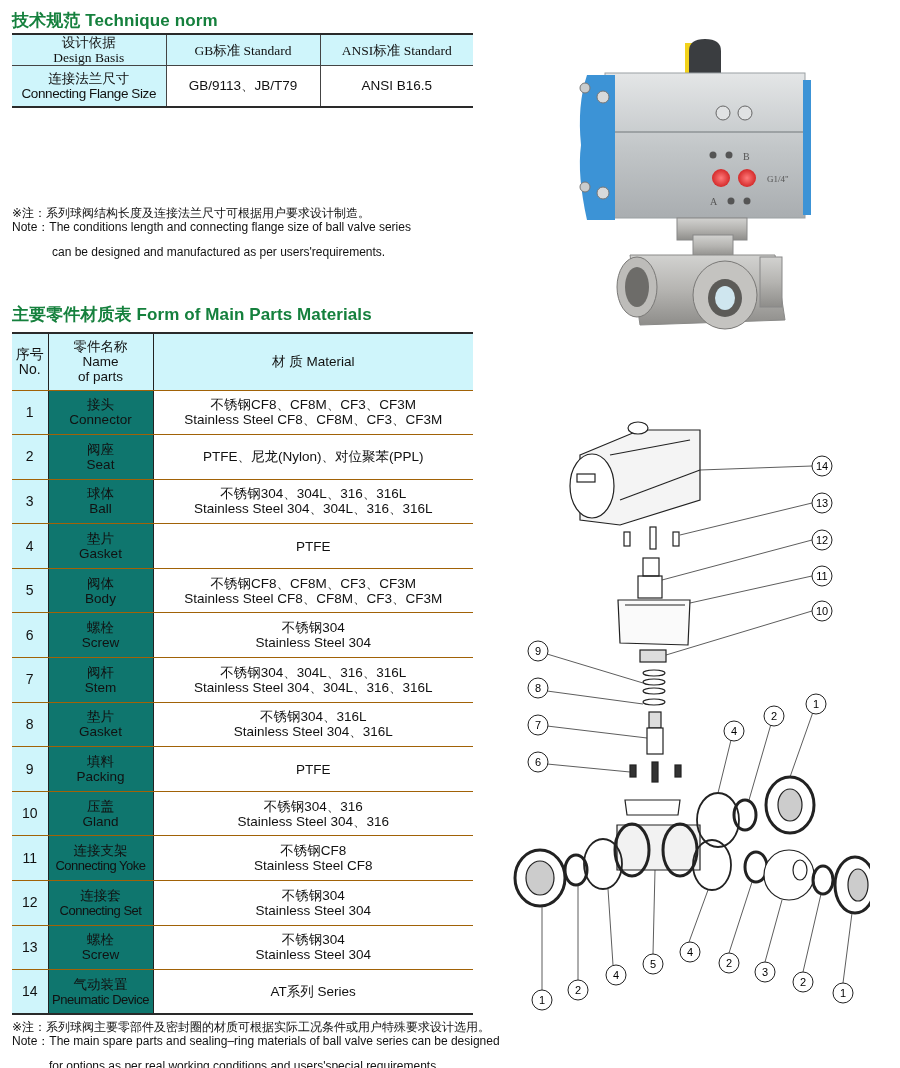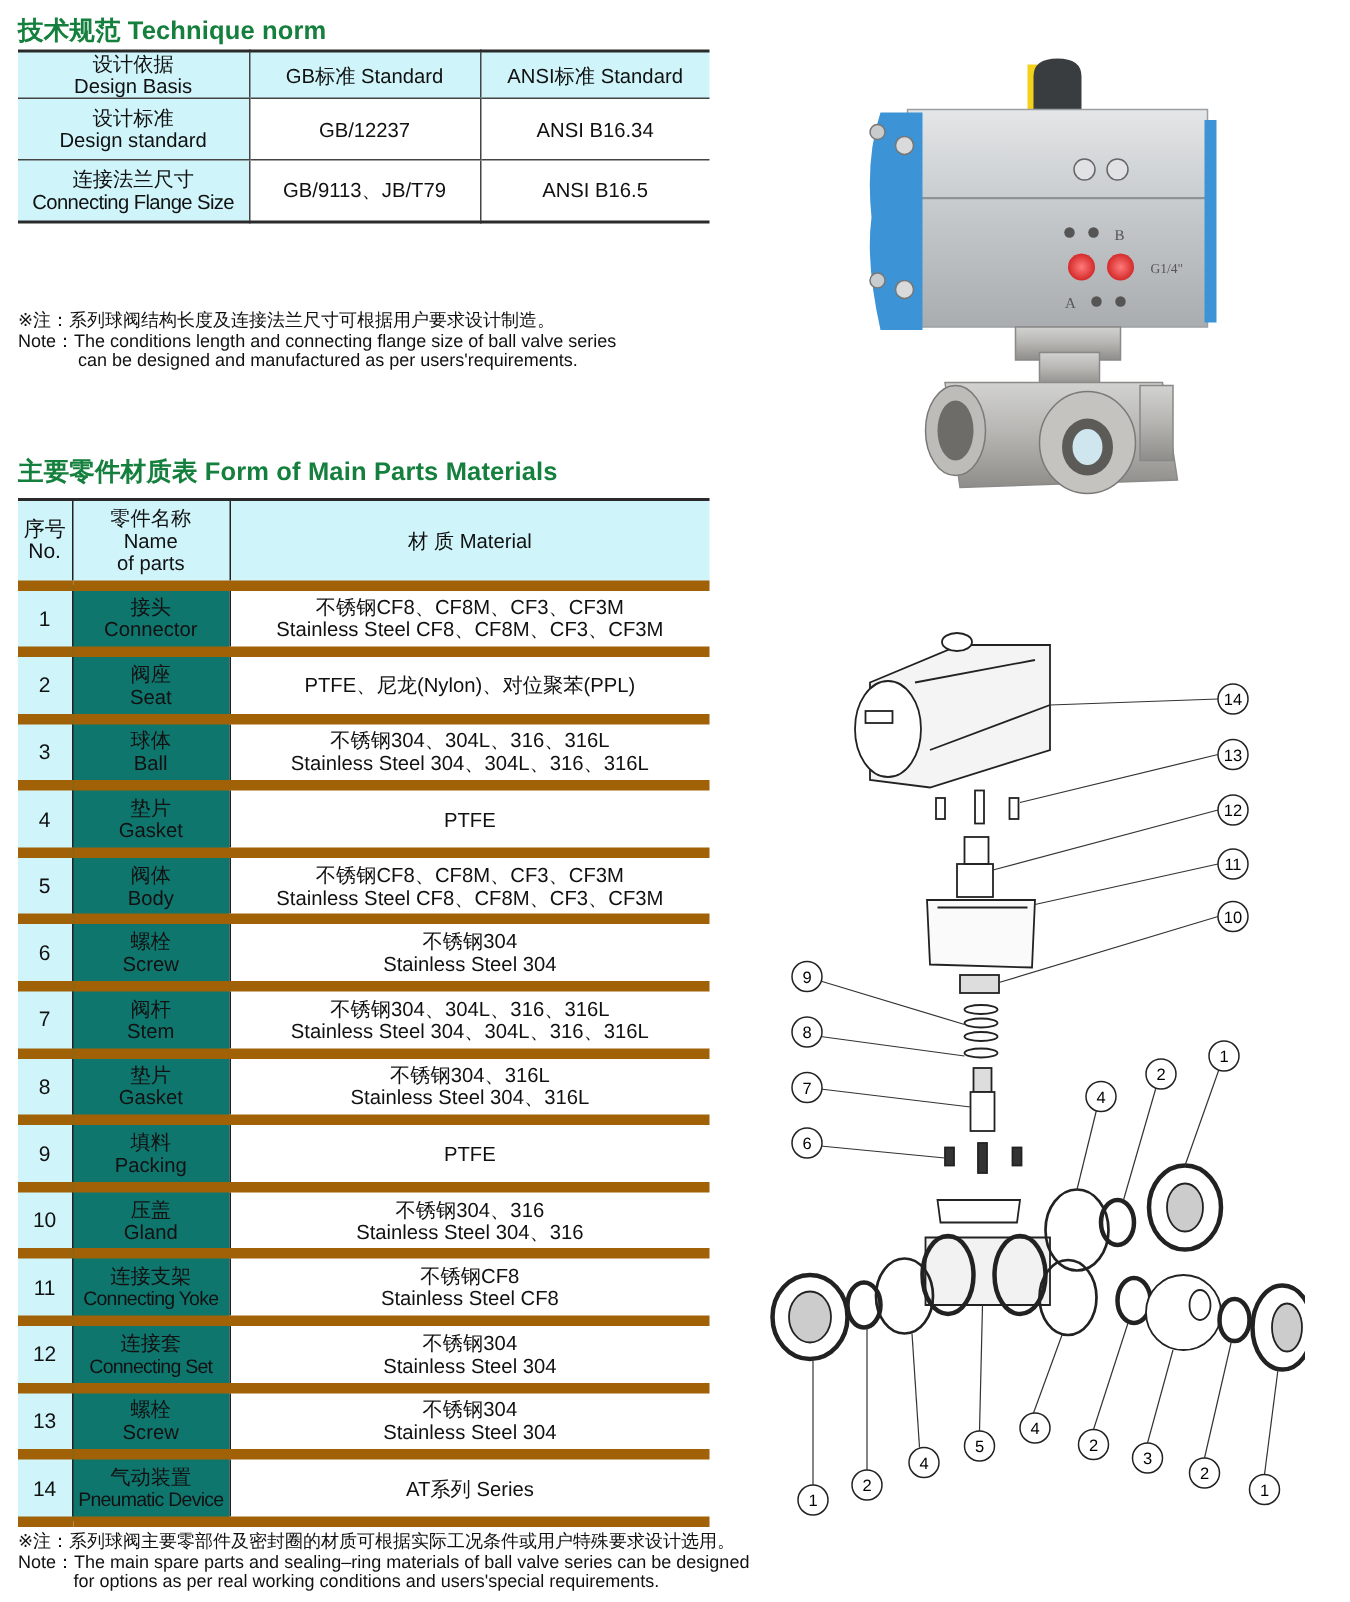--- a/index.html
+++ b/index.html
@@ -6,37 +6,37 @@
   body { width: 900px; height: 1068px; position: relative; overflow: hidden;
          font-family: "Liberation Sans", "DejaVu Sans", sans-serif; color: #111; }
   .section-title { position: absolute; left: 12px; font-weight: bold; font-size: 17px;
                    color: #15803d; letter-spacing: 0.1px; }
   table { position: absolute; left: 12px; border-collapse: collapse; table-layout: fixed; }
   table.tech { top: 33px; width: 461px; }
   table.parts { top: 332px; width: 461px; }
   td, th { text-align: center; vertical-align: middle; font-weight: normal;
            font-size: 13.5px; line-height: 15px; padding: 0; color: #111; }
   table.tech tr { height: 41px; }
-  table.tech tr:first-child { height: 30px; }
+  table.tech tr:first-child { height: 30px; font-family: Liberation Serif, serif; }
   table.tech { border-top: 2px solid #2a2a2a; border-bottom: 2px solid #2a2a2a; }
   table.tech td { border-bottom: 1px solid #444; border-left: 1px solid #444; }
   table.tech td:first-child { border-left: none; background: #cff5fb; }
   table.tech tr.head td { background: #cff5fb; }
   table.parts { border-top: 2px solid #2a2a2a; border-bottom: 2px solid #2a2a2a; }
-  table.parts td { border-bottom: 7px solid #a16207; border-left: 1px solid #444; margin-top: 35px; }
+  table.parts td { border-bottom: 1px solid #a16207; border-left: 1px solid #444; margin-top: 35px; }
   table.parts td.no { border-left: none; background: #cff5fb; font-size: 14px; }
   table.parts td.name { background: #0f766e; border-left: 1.5px solid #222; }
   table.parts td.mat { border-left: 1.5px solid #222; text-align: center; }
   table.parts tr.head td { background: #cff5fb; }
   table.parts tr.head { height: 57px; }
   table.parts tr.row { height: 44.6px; }
   .cn { display: block; }
   .en { display: block; }
   .note { position: absolute; left: 12px; font-size: 12px; line-height: 13.5px; color: #111; }
-  .note .indent { display: block; padding-left: 40px; }
+  .note .indent { display: block; padding-left: 40px; margin-top: 12px; }
   .note .line { display: block; }
   .photo { position: absolute; left: 575px; top: 35px; width: 255px; height: 305px; }
   .diagram { position: absolute; left: 505px; top: 405px; width: 365px; height: 610px; }
   .callout text { font-family: "Liberation Sans", sans-serif; font-size: 11px; }
 </style>
 </head>
 <body>
 
 <div class="section-title" style="top:9px;">技术规范  Technique norm</div>
 
@@ -47,28 +47,20 @@
       <col style="width:153px">
     </colgroup>
   <tbody>
       <tr class="head">
     <td>
       <span class="cn">设计依据</span>
       <span class="en">Design Basis</span>
     </td>
     <td>GB标准 Standard</td>
     <td>ANSI标准 Standard</td>
-  </tr>
-  <tr>
-    <td>
-      <span class="cn">设计标准</span>
-      <span class="en">Design standard</span>
-    </td>
-    <td>GB/12237</td>
-    <td>ANSI B16.34</td>
   </tr>
   <tr>
     <td>
       <span class="cn">连接法兰尺寸</span>
       <span class="en" style="letter-spacing:-0.4px">Connecting Flange Size</span>
     </td>
     <td>GB/9113、JB/T79</td>
     <td>ANSI B16.5</td>
   </tr>
 </tbody>

